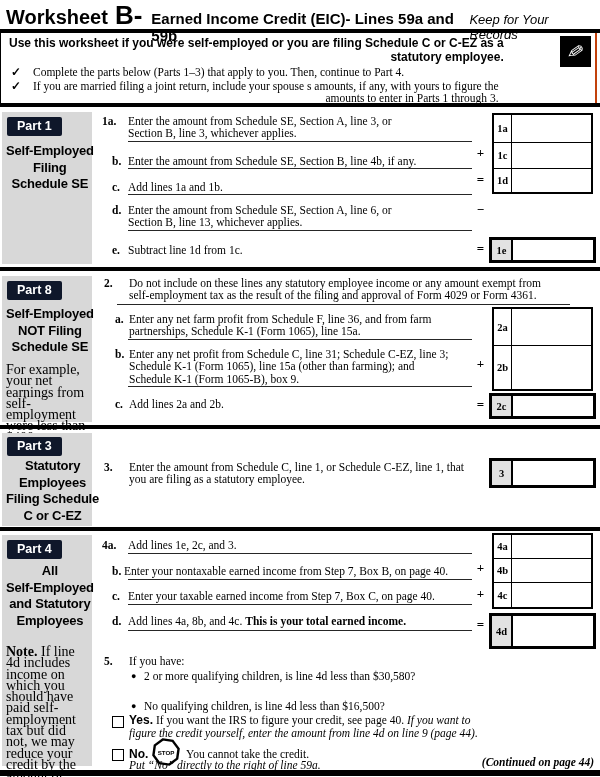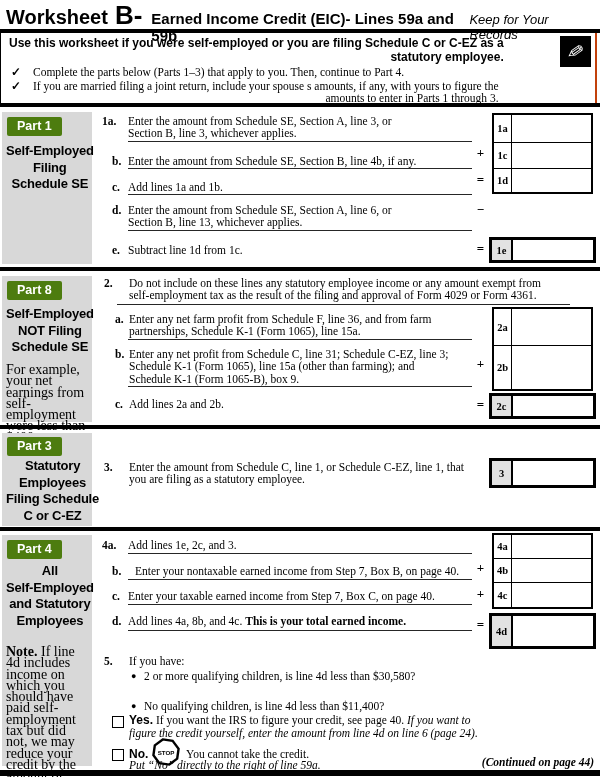--- a/index.html
+++ b/index.html
@@ -9,21 +9,21 @@
     font-family:"Liberation Serif", serif;
   }
   .abs { position:absolute; }
   .sans { font-family:"Liberation Sans", sans-serif; }
   .serif11 { font-size:11.5px; line-height:12.4px; white-space:nowrap; }
   .num { font-weight:bold; font-size:11.5px; line-height:12.4px; white-space:nowrap; }
   .bar { position:absolute; left:0; width:600px; background:#000; }
   .wline { position:absolute; height:1.3px; background:#262626; }
   .sidebar { position:absolute; left:2px; width:90px; background:#d8d8d8; }
   .plabel {
-    position:absolute; left:7px; background:#4d7c0f; color:#fff;
+    position:absolute; left:7px; background:#0f172a; color:#fff;
     font-family:"Liberation Sans", sans-serif; font-weight:bold; font-size:12.5px;
     padding:2px 10px 3px; border-radius:2px; white-space:nowrap;
   }
   .pheading {
     position:absolute; left:6px; font-family:"Liberation Sans", sans-serif;
     font-weight:bold; font-size:13px; line-height:16.5px; letter-spacing:-0.2px;
   }
   .pheading div { white-space:nowrap;text-align:center; }
   .pnote { position:absolute; left:6px; width:84px; font-size:14px; line-height:11.3px; }
   .amt-table { position:absolute; left:492px; width:101px; border:2px solid #000; box-sizing:border-box; background:#fff; }
@@ -238,21 +238,21 @@
   </div>
   <div class="pnote" style="top:646px"><b>Note.</b> <span>If line 4d includes income on which you should have paid self-employment tax but did not, we may reduce your credit by the amount of self-employment tax not paid.</span></div>
 
   <div class="abs num" style="left:102px;top:539px">4a.</div>
   <div class="abs serif11" style="left:128px;top:539px">
     <div>Add lines 1e, 2c, and 3.</div>
   </div>
   <div class="wline" style="left:128px;top:553px;width:344px"></div>
 
   <div class="abs num" style="left:112px;top:565px">b.</div>
-  <div class="abs serif11" style="left:135px;top:565px">
+  <div class="abs serif11" style="left:124px;top:565px">
     <div>Enter your nontaxable earned income from Step 7, Box B, on page 40.</div>
   </div>
   <div class="wline" style="left:128px;top:579px;width:344px"></div>
 
   <div class="abs num" style="left:112px;top:590px">c.</div>
   <div class="abs serif11" style="left:128px;top:590px">
     <div>Enter your taxable earned income from Step 7, Box C, on page 40.</div>
   </div>
   <div class="wline" style="left:128px;top:604px;width:344px"></div>
 
@@ -280,24 +280,24 @@
   </div>
   <div class="tbox" style="top:613px;height:36px">
     <div class="tbox-label">4d</div>
     <div class="tbox-entry"></div>
   </div>
 
   <div class="abs num" style="left:104px;top:655px">5.</div>
   <div class="abs serif11" style="left:129px;top:655px">If you have:</div>
 
   <div class="abs serif11" style="left:131px;top:670px"><span class="bullet-dot">●</span><span>2 or more qualifying children, is line 4d less than $30,580?</span></div>
-  <div class="abs serif11" style="left:131px;top:700px"><span class="bullet-dot">●</span><span>No qualifying children, is line 4d less than $11,400?</span></div>
+  <div class="abs serif11" style="left:131px;top:700px"><span class="bullet-dot">●</span><span>No qualifying children, is line 4d less than $16,500?</span></div>
 
   <div class="cb" style="left:112px;top:716px"></div>
-  <div class="abs" style="left:129px;top:714px;width:354px;font-size:11.5px;line-height:13.2px"><b class="sans" style="font-size:12px">Yes.</b><span>  If you want the IRS to figure your credit, see page 40. </span><span class="it">If you want to figure the credit yourself, enter the amount from line 4d on line 6 (page 24).</span></div>
+  <div class="abs" style="left:129px;top:714px;width:354px;font-size:11.5px;line-height:13.2px"><b class="sans" style="font-size:12px">Yes.</b><span>  If you want the IRS to figure your credit, see page 40. </span><span class="it">If you want to figure the credit yourself, enter the amount from line 4d on line 9 (page 44).</span></div>
 
   <div class="cb" style="left:112px;top:749px"></div>
   <b class="abs sans" style="left:129px;top:747px;font-size:12px">No.</b>
   <div class="abs" style="left:152px;top:738px">
     <svg width="28" height="28" viewBox="0 0 28 28">
       <polygon points="9,2 19,2 26,9 26,19 19,26 9,26 2,19 2,9" fill="#ffffff" stroke="#000000" stroke-width="2.4" transform="rotate(8 14 14)"></polygon>
       <text x="14" y="16.5" text-anchor="middle" font-size="6.2" font-weight="bold" font-family="Liberation Sans, sans-serif">STOP</text>
     </svg>
   </div>
   <div class="abs serif11" style="left:186px;top:748px">You cannot take the credit.</div>

